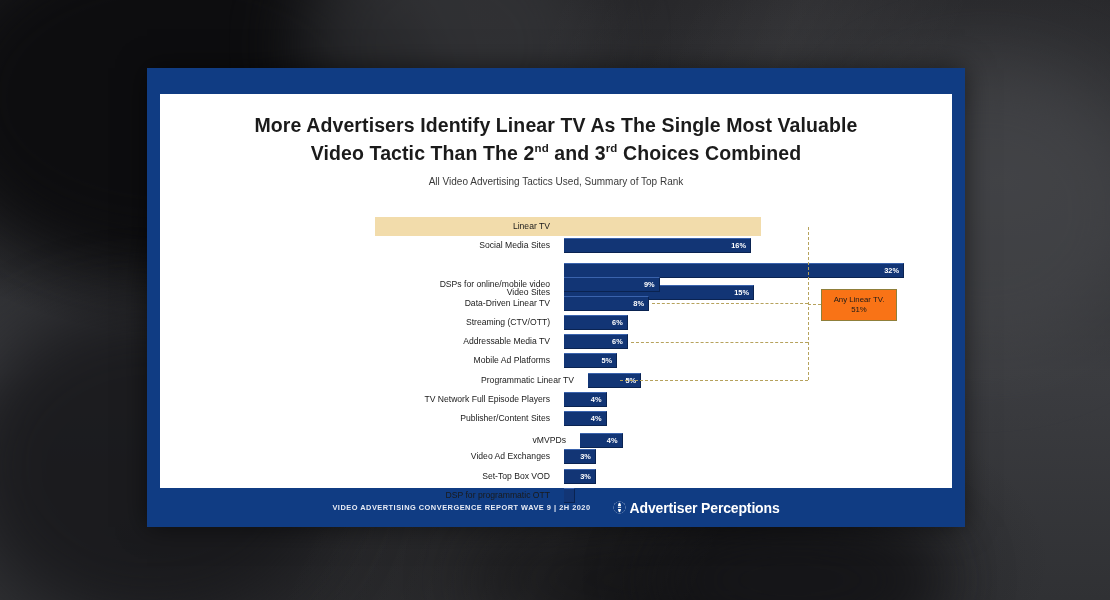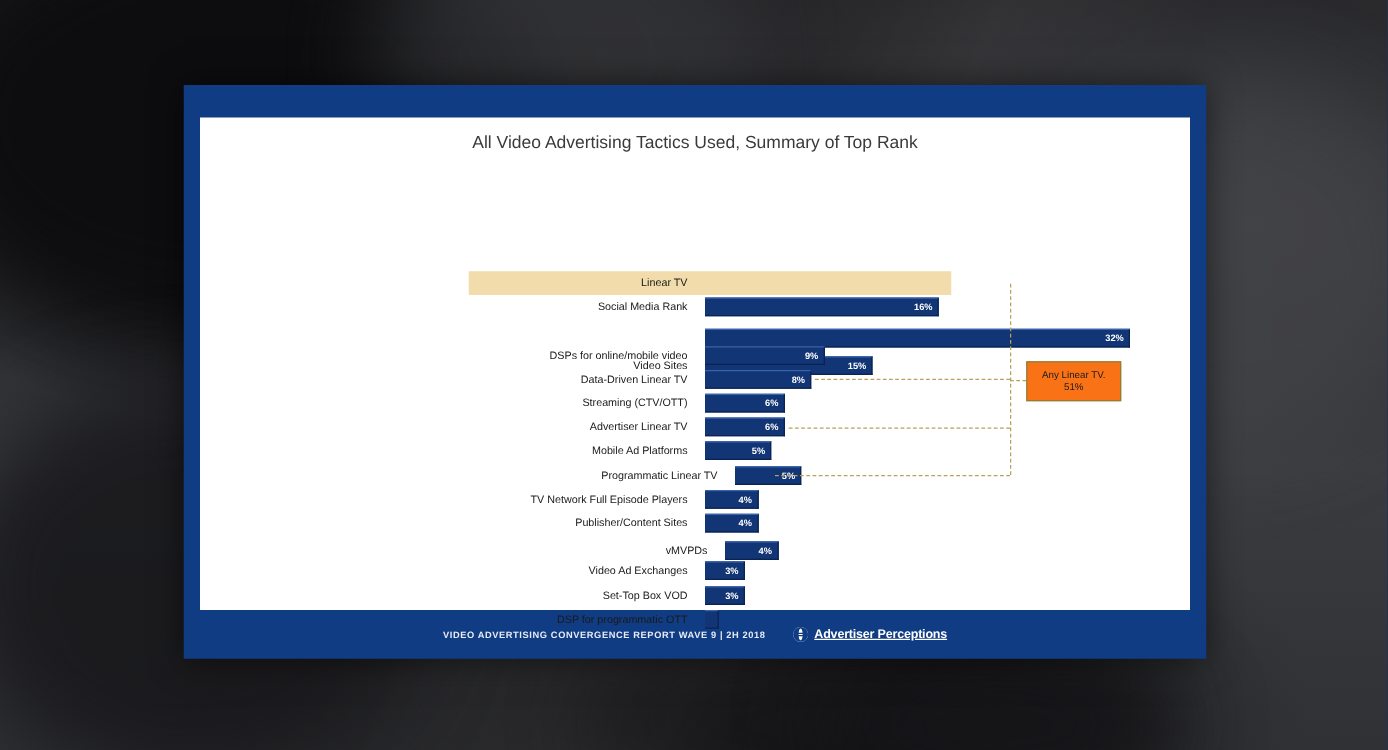--- a/index.html
+++ b/index.html
@@ -46,21 +46,21 @@
   
   .title{
     text-align:center;color:#1b1b1b;
     font-size:19.5px;line-height:23px;font-weight:600;
     letter-spacing:.1px;
     margin:0;padding:20px 46px 0 46px;
   }
   .title sup{font-size:11.5px;vertical-align:super;}
   .subtitle{
     text-align:center;color:#3a3a3a;
-    font-size:14px;margin:0;padding:11px 0 0 0;font-weight:400;
+    font-size:10px;margin:0;padding:11px 0 0 0;font-weight:400;
   }
 
   
   #chart{position:absolute;left:0;top:0;right:0;bottom:0;}
   .row{
     position:absolute;left:0;right:0;height:19px;
     display:flex;align-items:center;
   }
   .row-hl{
     position:absolute;left:215px;width:386px;top:0;height:19px;
@@ -95,67 +95,71 @@
   
   #footer{
     position:absolute;left:13px;right:13px;bottom:0;height:39px;
     display:flex;align-items:center;justify-content:center;gap:22px;
   }
   .foot-text{
     color:#e8ecf5;font-size:7.4px;letter-spacing:.5px;font-weight:600;
     white-space:nowrap;
   }
   .brand{display:flex;align-items:center;gap:4px;}
-  .brand-name{color:#ffffff;font-size:10px;font-weight:bold;letter-spacing:-.15px;white-space:nowrap;text-decoration:underline;}
+  .brand-name{color:#ffffff;font-size:14px;font-weight:bold;letter-spacing:-.15px;white-space:nowrap;}
 </style>
 </head>
 <body>
 
 <div id="stage">
 
   <div class="bg-layer bg-base">
     <div class="bg-blob blob-a"></div>
     <div class="bg-blob blob-b"></div>
     <div class="bg-blob blob-c"></div>
     <div class="bg-blob blob-d"></div>
     <div class="bg-blob blob-e"></div>
     <div class="bg-blob blob-f"></div>
     <div class="bg-sheen"></div>
   </div>
 
   <div id="slide">
 
     <div id="slide-panel">
 
+      <h1 class="title">
+        <span>More Advertisers Identify Linear TV As The Single Most Valuable</span><br>
+        <span>Video Tactic Than The 2</span><sup>nd</sup><span> and 3</span><sup>rd</sup><span> Choices Combined</span>
+      </h1>
 
       <p class="subtitle">All Video Advertising Tactics Used, Summary of Top Rank</p>
 
       <div id="chart">
         <div id="rows">
             <div class="row" style="top: 123px;">
               <div class="row-hl"></div>
               <div class="cat">Linear TV</div>
               <div class="barwrap">
                 <div class="bar" style="width: 340px; margin-top: 44px;">
                   <span class="val">32%</span>
                 </div>
               </div>
             </div>
             <div class="row" style="top: 142.2px;">
-              <div class="cat">Social Media Rank</div>
+              <div class="cat">Social Media Sites</div>
               <div class="barwrap">
                 <div class="bar" style="width: 187px;">
                   <span class="val">16%</span>
                 </div>
               </div>
             </div>
             <div class="row" style="top: 161.4px; margin-top: 28px;">
               <div class="cat">Video Sites</div>
               <div class="barwrap">
-                <div class="bar" style="width: 134px;">
+                <div class="bar" style="width: 190px;">
                   <span class="val">15%</span>
                 </div>
               </div>
             </div>
             <div class="row" style="top: 180.6px;">
               <div class="cat">DSPs for online/mobile video</div>
               <div class="barwrap">
                 <div class="bar" style="width: 95.625px;">
                   <span class="val">9%</span>
                 </div>
@@ -171,21 +175,21 @@
             </div>
             <div class="row" style="top: 219px;">
               <div class="cat">Streaming (CTV/OTT)</div>
               <div class="barwrap">
                 <div class="bar" style="width: 63.75px;">
                   <span class="val">6%</span>
                 </div>
               </div>
             </div>
             <div class="row" style="top: 238.2px;">
-              <div class="cat">Advertiser Linear TV</div>
+              <div class="cat">Addressable Media TV</div>
               <div class="barwrap">
                 <div class="bar" style="width: 63.75px;">
                   <span class="val">6%</span>
                 </div>
               </div>
             </div>
             <div class="row" style="top: 257.4px;">
               <div class="cat">Mobile Ad Platforms</div>
               <div class="barwrap">
                 <div class="bar" style="width: 53.125px;">
@@ -258,21 +262,21 @@
           </div>
         <div id="callout" style="top: 195px;">
           <span>Any Linear TV.</span>
           <span>51%</span>
         </div>
       </div>
 
     </div>
 
     <div id="footer">
-      <span class="foot-text">VIDEO ADVERTISING  CONVERGENCE  REPORT WAVE 9  |  2H 2018</span>
+      <span class="foot-text">VIDEO ADVERTISING  CONVERGENCE  REPORT WAVE 9  |  2H 2020</span>
       <span class="brand">
         <svg width="13" height="13" viewBox="0 0 24 24">
           <circle cx="12" cy="12" r="11" fill="#ffffff"></circle>
           <path d="M12 1a11 11 0 0 0 0 22 11 11 0 0 0 0-22zm0 2.2c1.6 0 3 3.4 3 8.8s-1.4 8.8-3 8.8-3-3.4-3-8.8 1.4-8.8 3-8.8z" fill="#103c83"></path>
           <path d="M2 9.6h20v1.9H2zM2 13h20v1.9H2z" fill="#103c83"></path>
         </svg>
         <span class="brand-name">Advertiser Perceptions</span>
       </span>
     </div>
 

